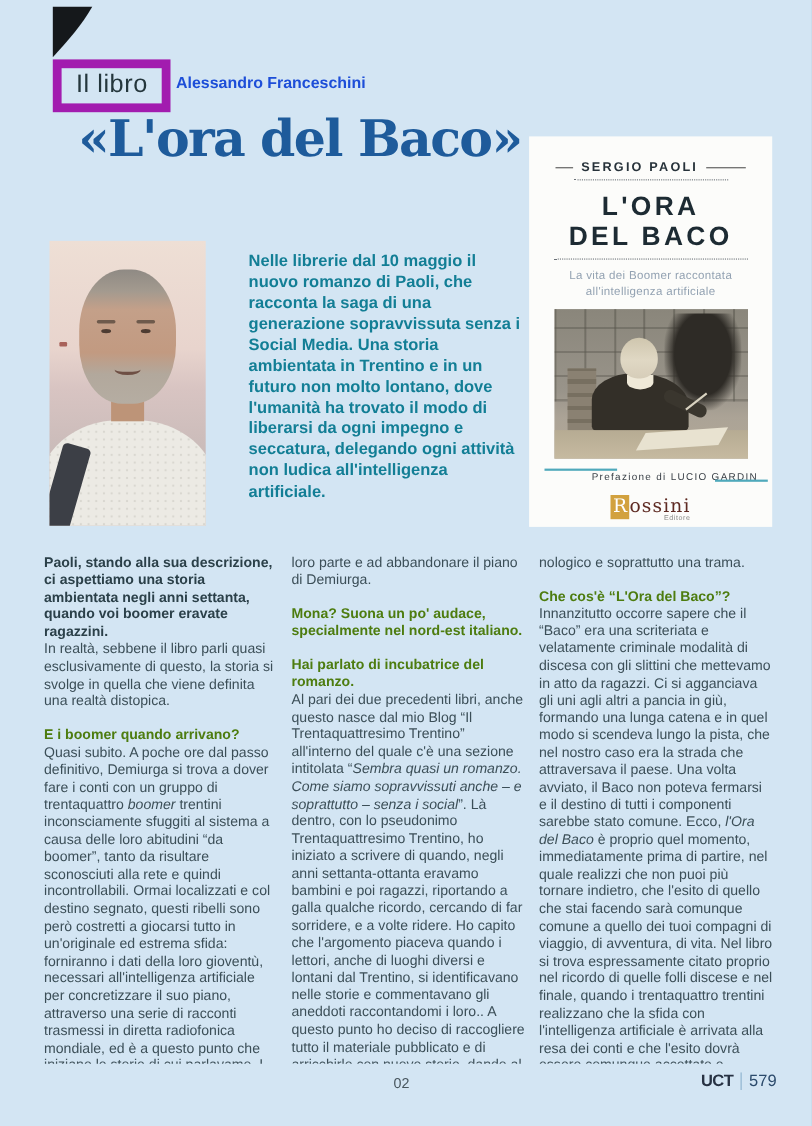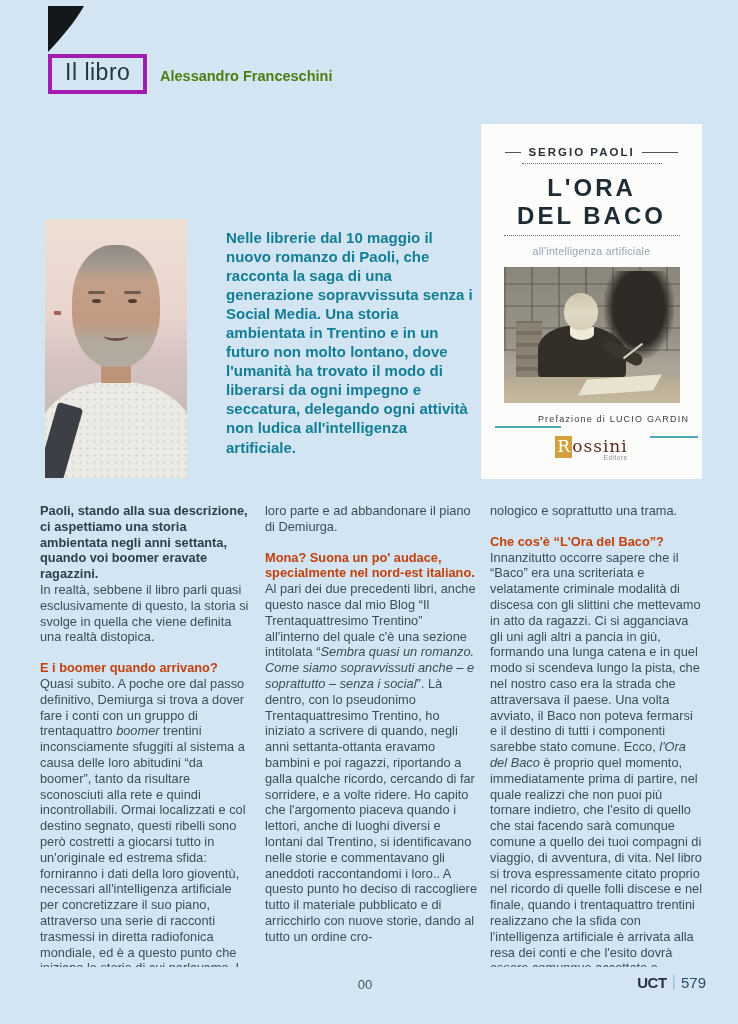--- a/index.html
+++ b/index.html
@@ -5,24 +5,24 @@
   * { margin:0; padding:0; box-sizing:border-box; }
   html,body { background:#b9cfdf; }
   .page {
     position:relative; width:738px; height:1024px; margin:0 auto;
     background:#d3e5f3; overflow:hidden;
     font-family:"Liberation Sans", sans-serif; color:#3b4e57;
   }
   
   .flag { position:absolute; left:47px; top:6px; }
   .kicker-box {
-    position:absolute; left:48px; top:54px; border:4px solid #a21caf;
+    position:absolute; left:48px; top:54px; border:8px solid #a21caf;
     padding:1px 13px 4px 13px; color:#24363c; font-size:23px; letter-spacing:.5px;
   }
-  .byline { position:absolute; left:160px; top:68px; font-size:14.5px; font-weight:bold; color:#4d7c0f; }
+  .byline { position:absolute; left:160px; top:68px; font-size:14.5px; font-weight:bold; color:#1d4ed8; }
   .title {
     position:absolute; left:38px; top:102px; width:436px; text-align:right;
     font-family:"DejaVu Serif", serif; font-weight:bold; color:#1e5b9b;
     font-size:46px; line-height:1.06; letter-spacing:-1.5px; white-space:nowrap;
   }
   
   .portrait { position:absolute; left:45px; top:219px; width:142px; height:259px; overflow:hidden;
     background:linear-gradient(180deg,#eedfd5 0%,#e8d4cd 38%,#d8c4c2 52%,#cbbcba 72%,#c6b8b6 100%); }
   .boat { position:absolute; left:9px; top:92px; width:7px; height:4px; background:#a8625a; border-radius:1px; }
   .head { position:absolute; left:27px; top:26px; width:88px; height:122px; border-radius:46% 46% 44% 44%;
@@ -73,21 +73,21 @@
   .pub-rest { font-family:"DejaVu Serif",serif; font-size:17px; color:#5e2a22; line-height:20px; letter-spacing:1px; }
   .pub-sub { font-size:6.5px; color:#8a8a86; text-align:right; margin-top:-2px; letter-spacing:.5px; }
   .collana { position:absolute; height:2px; background:#4fa9bb; }
   .collana.left { left:14px; top:302px; width:66px; }
   .collana.right { right:4px; top:312px; width:48px; }
   
   .columns { position:absolute; left:40px; top:503px; width:663px; height:464px; display:flex; gap:12px; overflow:hidden; }
   .col { width:213px; flex:0 0 213px; font-size:12.8px; line-height:1.235; color:#3b4e57; }
   .col p { margin:0; }
   .col p.lead { font-weight:bold; color:#2b4049; }
-  .col p.heading { font-weight:bold; color:#c2410c; margin-top:15px; }
+  .col p.heading { font-weight:bold; color:#4d7c0f; margin-top:15px; }
   .col em { font-style:italic; }
   
   .page-num { position:absolute; left:350px; top:977px; width:30px; text-align:center; font-size:13px; color:#48565e; }
   .issue { position:absolute; right:32px; top:972px; font-size:15px; display:flex; align-items:center; }
   .issue .mag { font-weight:bold; color:#273243; letter-spacing:-.5px; }
   .issue .pipe { color:#9fc0d8; font-weight:300; margin:0 5px; font-size:17px; }
   .issue .num { color:#2b4a6b; }
 </style>
 </head>
 <body>
@@ -96,20 +96,21 @@
 
   <svg class="flag" width="38" height="47" viewBox="0 0 38 47">
     <path d="M1 0 H37 C28 16 14 32 1 46 Z" fill="#15181b"></path>
   </svg>
   <div class="kicker-box">
     <span>Il libro</span>
   </div>
   <div class="byline">Alessandro Franceschini</div>
 
   <div class="title">
+    <div>«L'ora del Baco»</div>
   </div>
 
   <div class="portrait">
     <div class="boat"></div>
     <div class="tee"></div>
     <div class="neck"></div>
     <div class="strap"></div>
     <div class="head">
       <div class="brow l"></div>
       <div class="brow r"></div>
@@ -128,20 +129,21 @@
         <span class="cover-author">SERGIO PAOLI</span>
         <span class="dash long"></span>
       </div>
       <div class="dotline" style="width:140px;"></div>
       <div class="cover-title">
         <div>L'ORA</div>
         <div>DEL BACO</div>
       </div>
       <div class="dotline" style="width:176px;"></div>
       <div class="cover-sub">
+        <div>La vita dei Boomer raccontata</div>
         <div>all'intelligenza artificiale</div>
       </div>
       <div class="cover-photo">
         <div class="grid"></div>
         <div class="blob"></div>
         <div class="chairback"></div>
         <div class="c-body"></div>
         <div class="c-collar"></div>
         <div class="c-head"></div>
         <div class="c-arm"></div>
@@ -165,29 +167,30 @@
   <div class="columns" id="columns">
       <div class="col">
         <p class="lead"><span>Paoli, stando alla sua descrizione, ci aspettiamo una storia ambientata negli anni settanta, quando voi boomer eravate ragazzini.</span></p>
         <p class="body"><span>In realtà, sebbene il libro parli quasi esclusivamente di questo, la storia si svolge in quella che viene definita una realtà distopica.</span></p>
         <p class="heading"><span>E i boomer quando arrivano?</span></p>
         <p class="body"><span>Quasi subito. A poche ore dal passo definitivo, Demiurga si trova a dover fare i conti con un gruppo di trentaquattro </span><em>boomer</em><span> trentini inconsciamente sfuggiti al sistema a causa delle loro abitudini “da boomer”, tanto da risultare sconosciuti alla rete e quindi incontrollabili. Ormai localizzati e col destino segnato, questi ribelli sono però costretti a giocarsi tutto in un'originale ed estrema sfida: forniranno i dati della loro gioventù, necessari all'intelligenza artificiale per concretizzare il suo piano, attraverso una serie di racconti trasmessi in diretta radiofonica mondiale, ed è a questo punto che iniziano le storie di cui parlavamo. I boomer sono convinti che facendo sentire a tutti i </span></p>
       </div>
       <div class="col">
         <p class="body"><span>loro parte e ad abbandonare il piano di Demiurga.</span></p>
         <p class="heading"><span>Mona? Suona un po' audace, specialmente nel nord-est italiano.</span></p>
+        <p class="heading"><span>Hai parlato di incubatrice del romanzo.</span></p>
         <p class="body"><span>Al pari dei due precedenti libri, anche questo nasce dal mio Blog “Il Trentaquattresimo Trentino” all'interno del quale c'è una sezione intitolata “</span><em>Sembra quasi un romanzo. Come siamo sopravvissuti anche – e soprattutto – senza i social</em><span>”. Là dentro, con lo pseudonimo Trentaquattresimo Trentino, ho iniziato a scrivere di quando, negli anni settanta-ottanta eravamo bambini e poi ragazzi, riportando a galla qualche ricordo, cercando di far sorridere, e a volte ridere. Ho capito che l'argomento piaceva quando i lettori, anche di luoghi diversi e lontani dal Trentino, si identificavano nelle storie e commentavano gli aneddoti raccontandomi i loro.. A questo punto ho deciso di raccogliere tutto il materiale pubblicato e di arricchirlo con nuove storie, dando al tutto un ordine cro-</span></p>
       </div>
       <div class="col">
         <p class="body"><span>nologico e soprattutto una trama.</span></p>
         <p class="heading"><span>Che cos'è “L'Ora del Baco”?</span></p>
         <p class="body"><span>Innanzitutto occorre sapere che il “Baco” era una scriteriata e velatamente criminale modalità di discesa con gli slittini che mettevamo in atto da ragazzi. Ci si agganciava gli uni agli altri a pancia in giù, formando una lunga catena e in quel modo si scendeva lungo la pista, che nel nostro caso era la strada che attraversava il paese. Una volta avviato, il Baco non poteva fermarsi e il destino di tutti i componenti sarebbe stato comune. Ecco, </span><em>l'Ora del Baco</em><span> è proprio quel momento, immediatamente prima di partire, nel quale realizzi che non puoi più tornare indietro, che l'esito di quello che stai facendo sarà comunque comune a quello dei tuoi compagni di viaggio, di avventura, di vita. Nel libro si trova espressamente citato proprio nel ricordo di quelle folli discese e nel finale, quando i trentaquattro trentini realizzano che la sfida con l'intelligenza artificiale è arrivata alla resa dei conti e che l'esito dovrà essere comunque accettato e condiviso. Ma forse tutta la nostra gioventù è stata un'ora del baco. Eravamo molto uniti, molto </span></p>
       </div>
     </div>
 
-  <div class="page-num">00</div>
+  <div class="page-num">02</div>
   <div class="issue">
     <span class="mag">UCT</span>
     <span class="pipe">|</span>
     <span class="num">579</span>
   </div>
 
 </div>
 
 </body></html>

